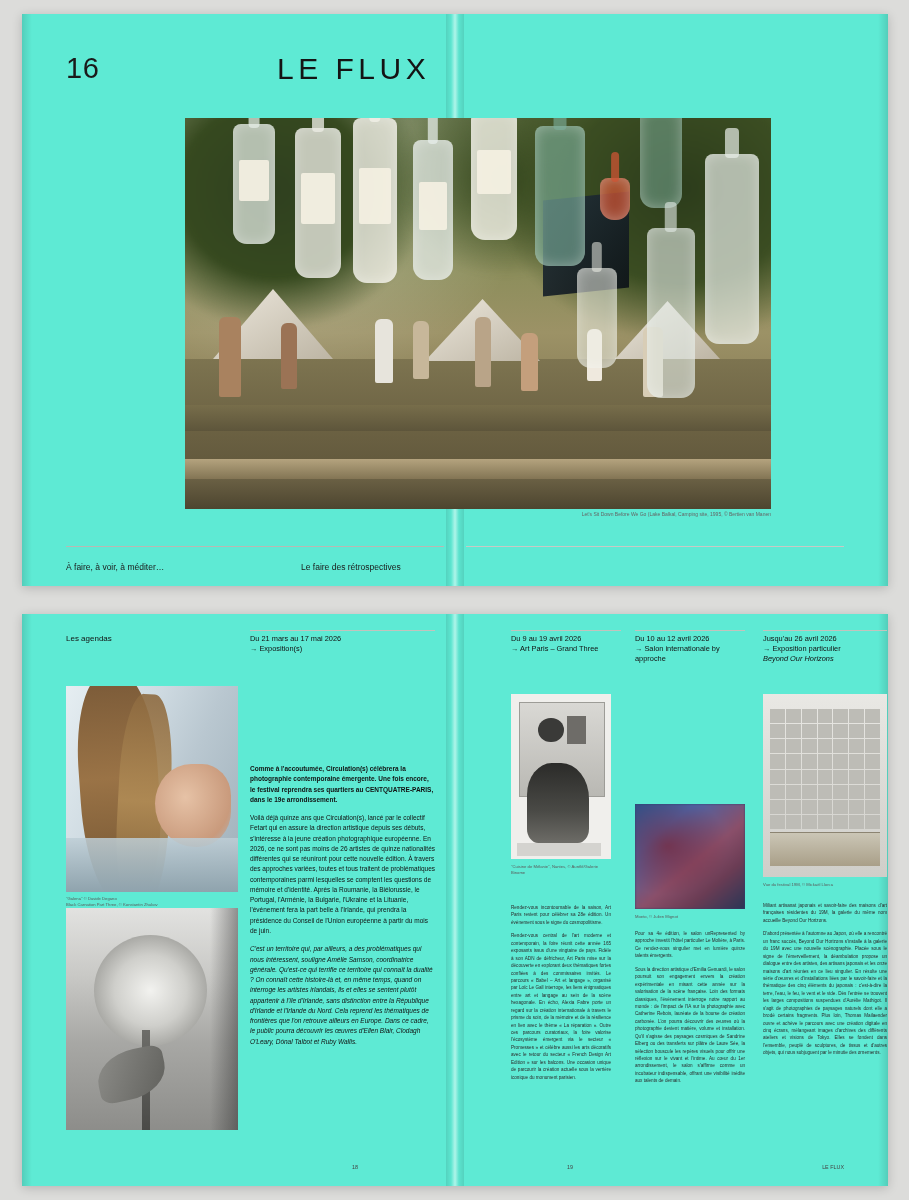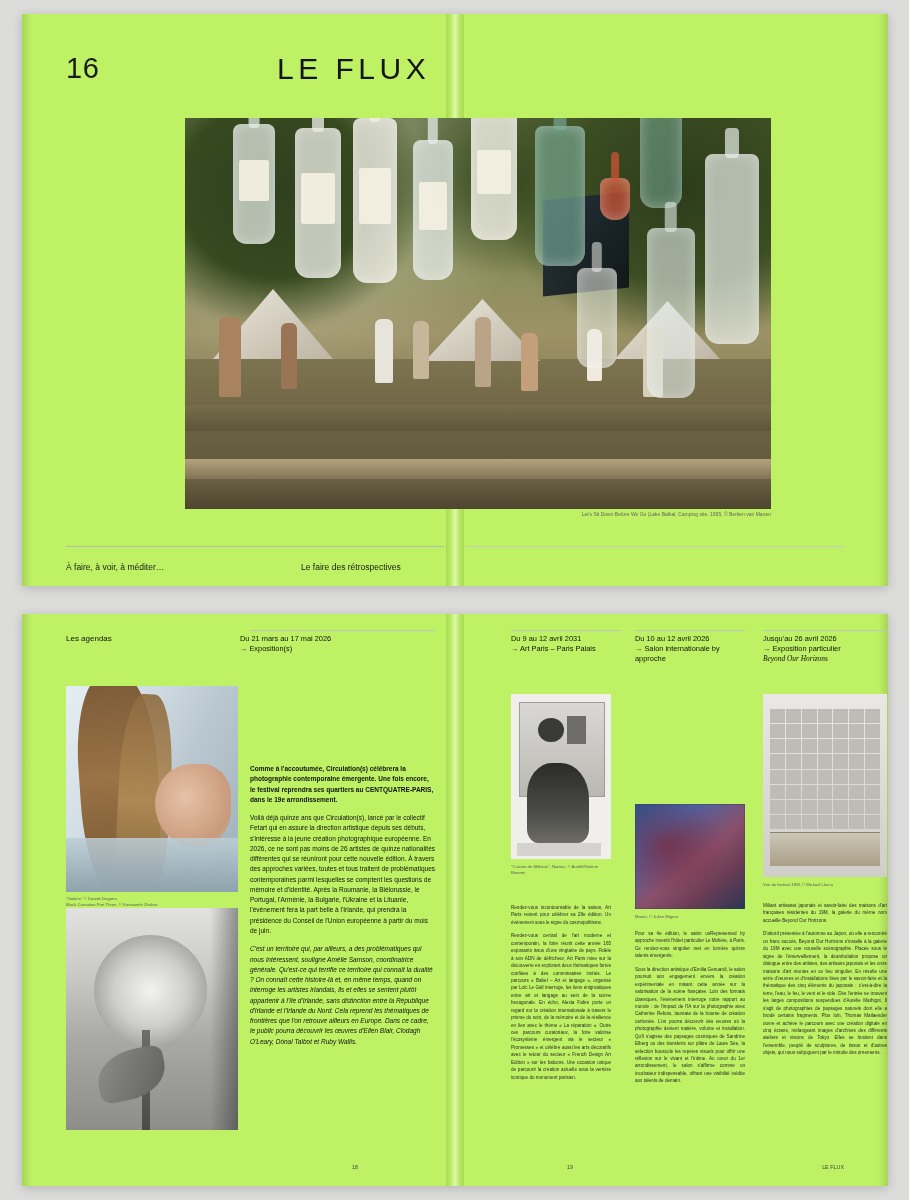--- a/index.html
+++ b/index.html
@@ -17,21 +17,21 @@
   .page-wrap {
     position: relative;
     width: 909px;
     height: 1200px;
     background: #dcdcda;
   }
 
   
   .spread {
     position: absolute;
-    background: #bef264;
+    background: #5eead4;
     box-shadow: 0 2px 10px rgba(0,0,0,0.18);
   }
   .spread-top {
     left: 22px;
     top: 14px;
     width: 866px;
     height: 572px;
   }
   .spread-bottom {
     left: 22px;
@@ -253,21 +253,21 @@
   .s2-head {
     position: absolute;
     font-size: 8px;
     color: #111;
   }
   .kicker {
     font-size: 7.4px;
     line-height: 1.35;
     color: #111;
   }
-  .kicker .ital { font-style: italic; font-family: Liberation Serif, serif; }
+  .kicker .ital { font-style: italic; }
   .col-rule {
     position: absolute;
     height: 1px;
     background: #c3c3bd;
   }
   .body-col {
     position: absolute;
     font-size: 4.6px;
     line-height: 1.62;
     color: #2a2a2a;
@@ -512,21 +512,21 @@
   </div>
 
   <div class="spread spread-bottom">
     <div class="edge-left"></div>
     <div class="edge-right"></div>
     <div class="gutter" style="left:424px;"></div>
 
     <div class="s2-head" style="left:44px; top:20px;">Les agendas</div>
 
     <div class="col-rule" style="left:228px; top:16px; width:185px;"></div>
-    <div class="kicker" style="position:absolute; left:218px; top:20px; width:185px;">
+    <div class="kicker" style="position:absolute; left:228px; top:20px; width:185px;">
       <div>Du 21 mars au 17 mai 2026</div>
       <div>→ Exposition(s)</div>
     </div>
 
     <div class="ph ph-braids">
       <div class="braid-bg"></div>
       <div class="braid-hair"></div>
       <div class="braid-hair2"></div>
       <div class="braid-hand"></div>
       <div class="braid-shirt"></div>
@@ -543,22 +543,22 @@
     <div class="cap" style="left:44px; top:288px; width:172px;">Black Carnation Part Three, © Konstantin Zhukov</div>
 
     <div class="lead-col" style="left:228px; top:150px; width:185px;">
       <p>Comme à l'accoutumée, Circulation(s) célébrera la photographie contemporaine émergente. Une fois encore, le festival reprendra ses quartiers au CENTQUATRE-PARIS, dans le 19e arrondissement.</p>
       <p class="reg">Voilà déjà quinze ans que Circulation(s), lancé par le collectif Fetart qui en assure la direction artistique depuis ses débuts, s'intéresse à la jeune création photographique européenne. En 2026, ce ne sont pas moins de 26 artistes de quinze nationalités différentes qui se réuniront pour cette nouvelle édition. À travers des approches variées, toutes et tous traitent de problématiques contemporaines parmi lesquelles se comptent les questions de mémoire et d'identité. Après la Roumanie, la Biélorussie, le Portugal, l'Arménie, la Bulgarie, l'Ukraine et la Lituanie, l'événement fera la part belle à l'Irlande, qui prendra la présidence du Conseil de l'Union européenne à partir du mois de juin.</p>
       <p class="ital">C'est un territoire qui, par ailleurs, a des problématiques qui nous intéressent, souligne Amélie Samson, coordinatrice générale. Qu'est-ce qui terrifie ce territoire qui connaît la dualité ? On connaît cette histoire-là et, en même temps, quand on interroge les artistes irlandais, ils et elles se sentent plutôt appartenir à l'île d'Irlande, sans distinction entre la République d'Irlande et l'Irlande du Nord. Cela reprend les thématiques de frontières que l'on retrouve ailleurs en Europe. Dans ce cadre, le public pourra découvrir les œuvres d'Ellen Blair, Clodagh O'Leary, Dónal Talbot et Ruby Wallis.</p>
     </div>
 
     <div class="col-rule" style="left:489px; top:16px; width:110px;"></div>
     <div class="kicker" style="position:absolute; left:489px; top:20px; width:110px;">
-      <div>Du 9 au 12 avril 2031</div>
-      <div>→ Art Paris – Paris Palais</div>
+      <div>Du 9 au 19 avril 2026</div>
+      <div>→ Art Paris – Grand Three</div>
     </div>
 
     <div class="ph ph-melanie">
       <div class="mel-bg"></div>
       <div class="mel-panel">
         <div class="mel-shape"></div>
         <div class="mel-shape2"></div>
       </div>
       <div class="mel-fig"></div>
       <div class="mel-base"></div>

